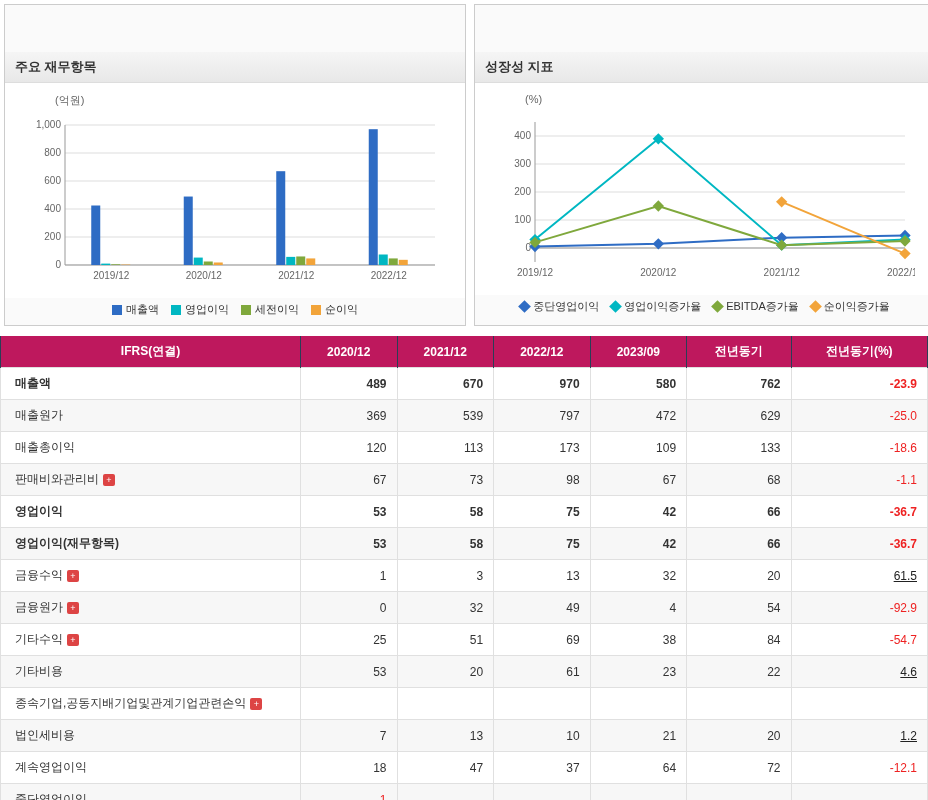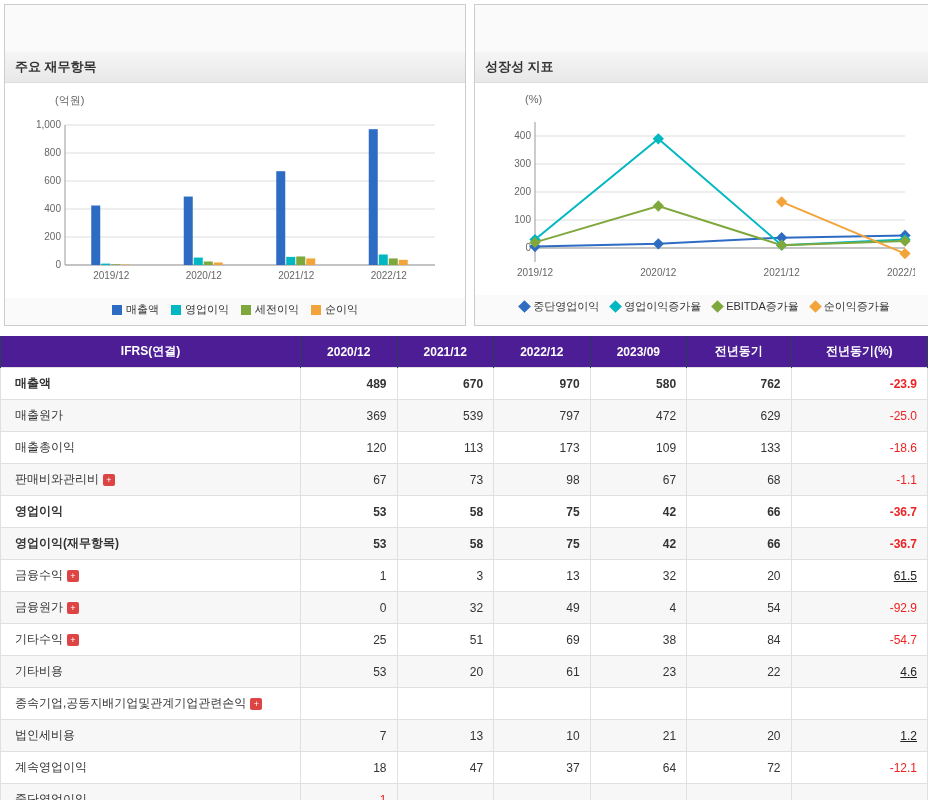--- a/index.html
+++ b/index.html
@@ -22,21 +22,21 @@
     }
     .chart-wrap { padding: 10px 20px 8px 20px; background: #fff; }
     .y-label { font-size: 11px; color: #666; text-align: left; margin-left: 30px; margin-bottom: 12px; }
     svg { display: block; }
     .legend { display: flex; flex-wrap: wrap; gap: 12px; justify-content: center; padding: 4px 10px 8px; font-size: 11px; }
     .legend-item { display: flex; align-items: center; gap: 4px; }
     .legend-sq { width: 10px; height: 10px; }
     .legend-diamond { width: 9px; height: 9px; transform: rotate(45deg); }
     table { width: 100%; border-collapse: collapse; margin-top: 6px; }
     thead th {
-      background: #4c1d95;
+      background: #be185d;
       color: #fff;
       font-weight: bold;
       text-align: center;
       padding: 7px 6px;
       font-size: 12px;
       border-right: 1px solid #2a3e56;
       margin-top: 12px;
     }
     thead th:first-child { width: 300px; border-left: 1px solid #2a3e56; }
     tbody td {

